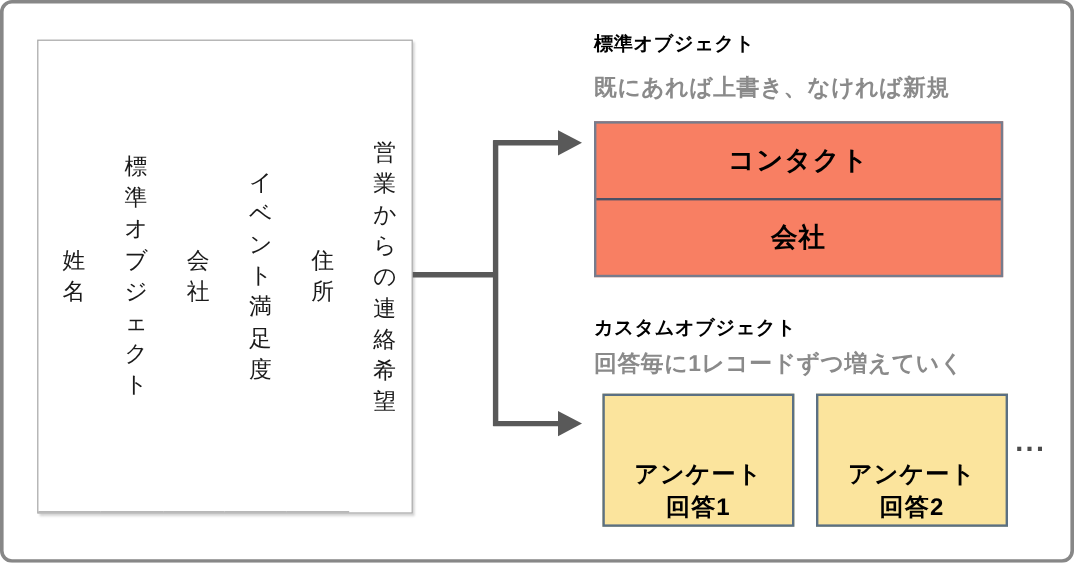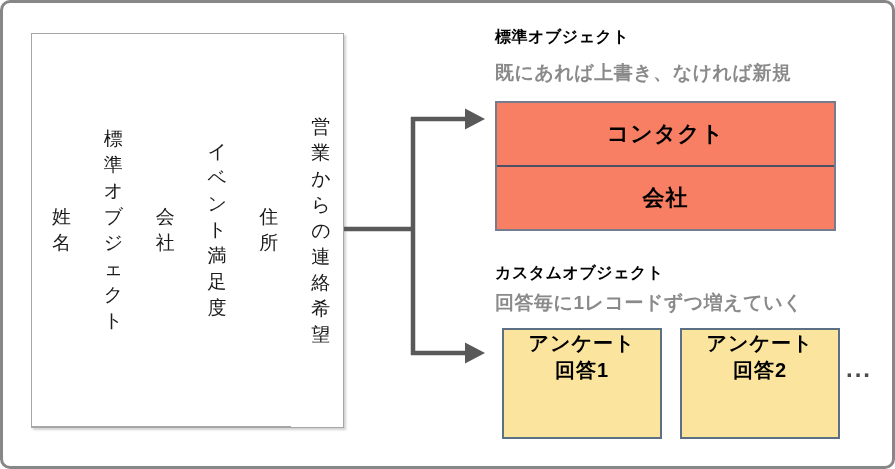--- a/index.html
+++ b/index.html
@@ -73,21 +73,21 @@
     font-size:22px;font-weight:bold;color:#000;letter-spacing:1px;
   }
   .std-section:first-child{border-bottom:2px solid var(--standard-divider);}
   
   .card-row{
     position:absolute;left:499px;top:325px;
     display:flex;gap:18px;align-items:center;
   }
   .custom-card{
     width:160px;height:111px;
-    display:flex;align-items:flex-start;justify-content:center;text-align:center;
+    display:flex;align-items:flex-end;justify-content:center;text-align:center;
     background:var(--custom-fill);
     border:2px solid var(--custom-border);
     font-size:20px;font-weight:bold;color:#000;line-height:1.35;
     letter-spacing:1px;
   }
   .more-dots{
     position:absolute;left:843px;top:352px;
     font-size:24px;font-weight:bold;color:#4B4B4B;letter-spacing:2px;
   }
 </style>

